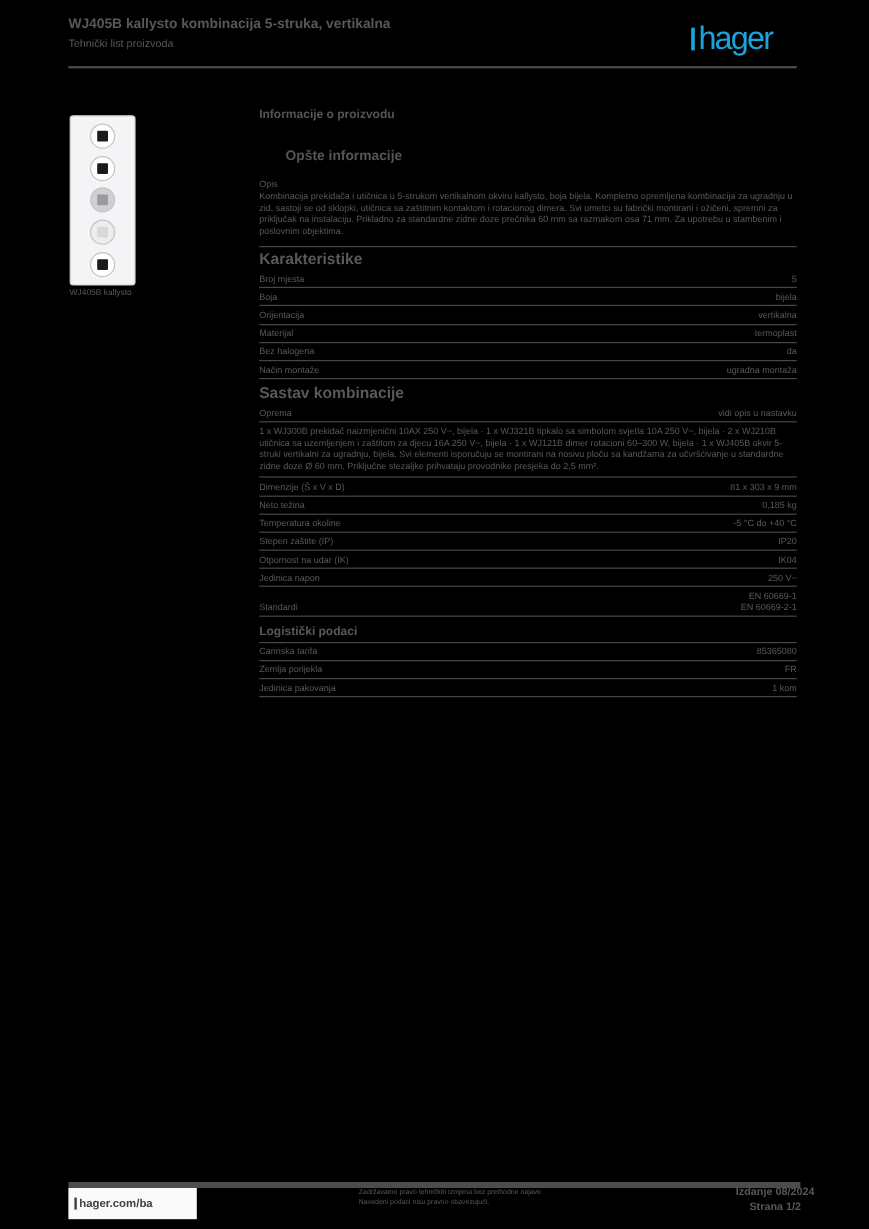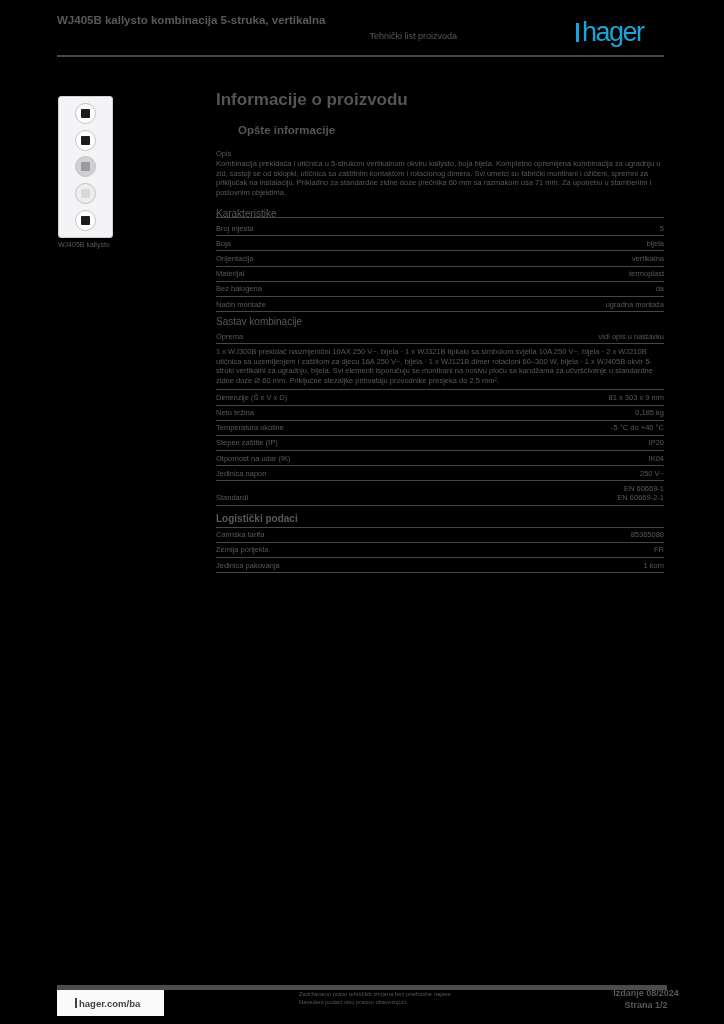--- a/index.html
+++ b/index.html
@@ -2,56 +2,56 @@
 <html><head>
 <meta charset="utf-8">
 <style>
   html,body{margin:0;padding:0;background:#000;}
   .page{position:relative;width:724px;height:1024px;background:#000;overflow:hidden;
         font-family:"Liberation Sans",sans-serif;color:#58595b;}
 
   
   .hdr{position:absolute;left:57px;top:13px;width:400px;}
   .hdr-title{font-size:11.5px;font-weight:bold;line-height:14px;color:#57585a;}
-  .hdr-sub{font-size:9px;margin-top:4px;color:#57585a;text-align:right;}
+  .hdr-sub{font-size:9px;margin-top:4px;color:#57585a;}
   .logo{position:absolute;left:576px;top:18px;display:flex;align-items:flex-end;}
   .logo-mark{width:3px;height:19px;background:#19a5da;margin-right:3px;margin-bottom:4px;}
   .logo-text{font-size:27px;font-weight:normal;letter-spacing:-1.5px;color:#19a5da;line-height:28px;}
   .hdr-rule{position:absolute;left:57px;top:55px;width:607px;height:2px;background:#46474a;}
 
   
   .figure{position:absolute;left:58px;top:96px;width:55px;height:142px;background:#f4f4f6;
           border:1px solid #cfcfd2;border-radius:3px;box-sizing:border-box;
           display:flex;flex-direction:column;align-items:center;justify-content:space-evenly;}
   .slot{width:21px;height:21px;border-radius:50%;border:1px solid #c3c3c7;box-sizing:border-box;
         display:flex;align-items:center;justify-content:center;}
   .slot-square{width:9px;height:9px;border-radius:1px;}
   .fig-caption{position:absolute;left:58px;top:241px;width:110px;font-size:7px;color:#58595b;}
 
   
   .main{position:absolute;left:216px;top:0;width:448px;}
-  .heading{position:absolute;top:90px;left:0;font-size:17px;font-weight:bold;color:#545557;}
+  .heading{position:absolute;top:90px;left:0;font-size:10px;font-weight:bold;color:#545557;}
   .subheading{position:absolute;top:124px;left:0;font-size:11.5px;font-weight:bold;color:#545557;margin-left:22px;}
   .desc-label{position:absolute;top:149px;left:0;font-size:7.5px;}
   .desc{position:absolute;top:159px;left:0;width:448px;font-size:7.5px;line-height:9.5px;
-        padding-bottom:20px;border-bottom:1px solid #454648;}
+        padding-bottom:8px;border-bottom:1px solid #454648;}
 
   .spec{position:absolute;top:204px;left:0;width:448px;}
-  .sp-sub{font-size:10px;font-weight:normal;padding:4px 0 2px 0;}
+  .sp-sub{font-size:13px;font-weight:bold;padding:4px 0 2px 0;}
   .sp-sec{font-size:10px;font-weight:bold;padding:7px 0 3px 0;border-bottom:1px solid #454648;}
   .sp-row{display:flex;justify-content:space-between;align-items:flex-end;
           border-bottom:1px solid #454648;padding:2.6px 0;font-size:7.5px;line-height:9px;}
   .sp-row .lbl{max-width:55%;}
   .sp-row .val{text-align:right;white-space:pre-line;}
   .sp-par{font-size:7.5px;line-height:9.5px;border-bottom:1px solid #454648;padding:3px 0 4px 0;}
 
   
   .f-band{position:absolute;left:57px;top:985px;width:610px;height:5px;background:#4b4c4e;}
   .f-site{position:absolute;left:57px;top:990px;width:107px;height:26px;background:#fafafa;
-          display:flex;align-items:center;box-sizing:border-box;padding-left:18px;
+          display:flex;align-items:center;box-sizing:border-box;padding-left:5px;
           color:#3f4043;font-size:9.5px;font-weight:bold;text-decoration:none;}
   .f-site .mark{display:inline-block;width:2px;height:10px;background:#3f4043;margin-right:2px;}
   .f-note{position:absolute;left:299px;top:991px;width:185px;font-size:5.8px;line-height:7.6px;color:#565759;}
   .f-right{position:absolute;left:599px;top:987px;width:94px;text-align:center;
            font-size:9px;font-weight:bold;line-height:12px;color:#565759;}
 </style>
 </head>
 <body>
 
 <div class="page">

